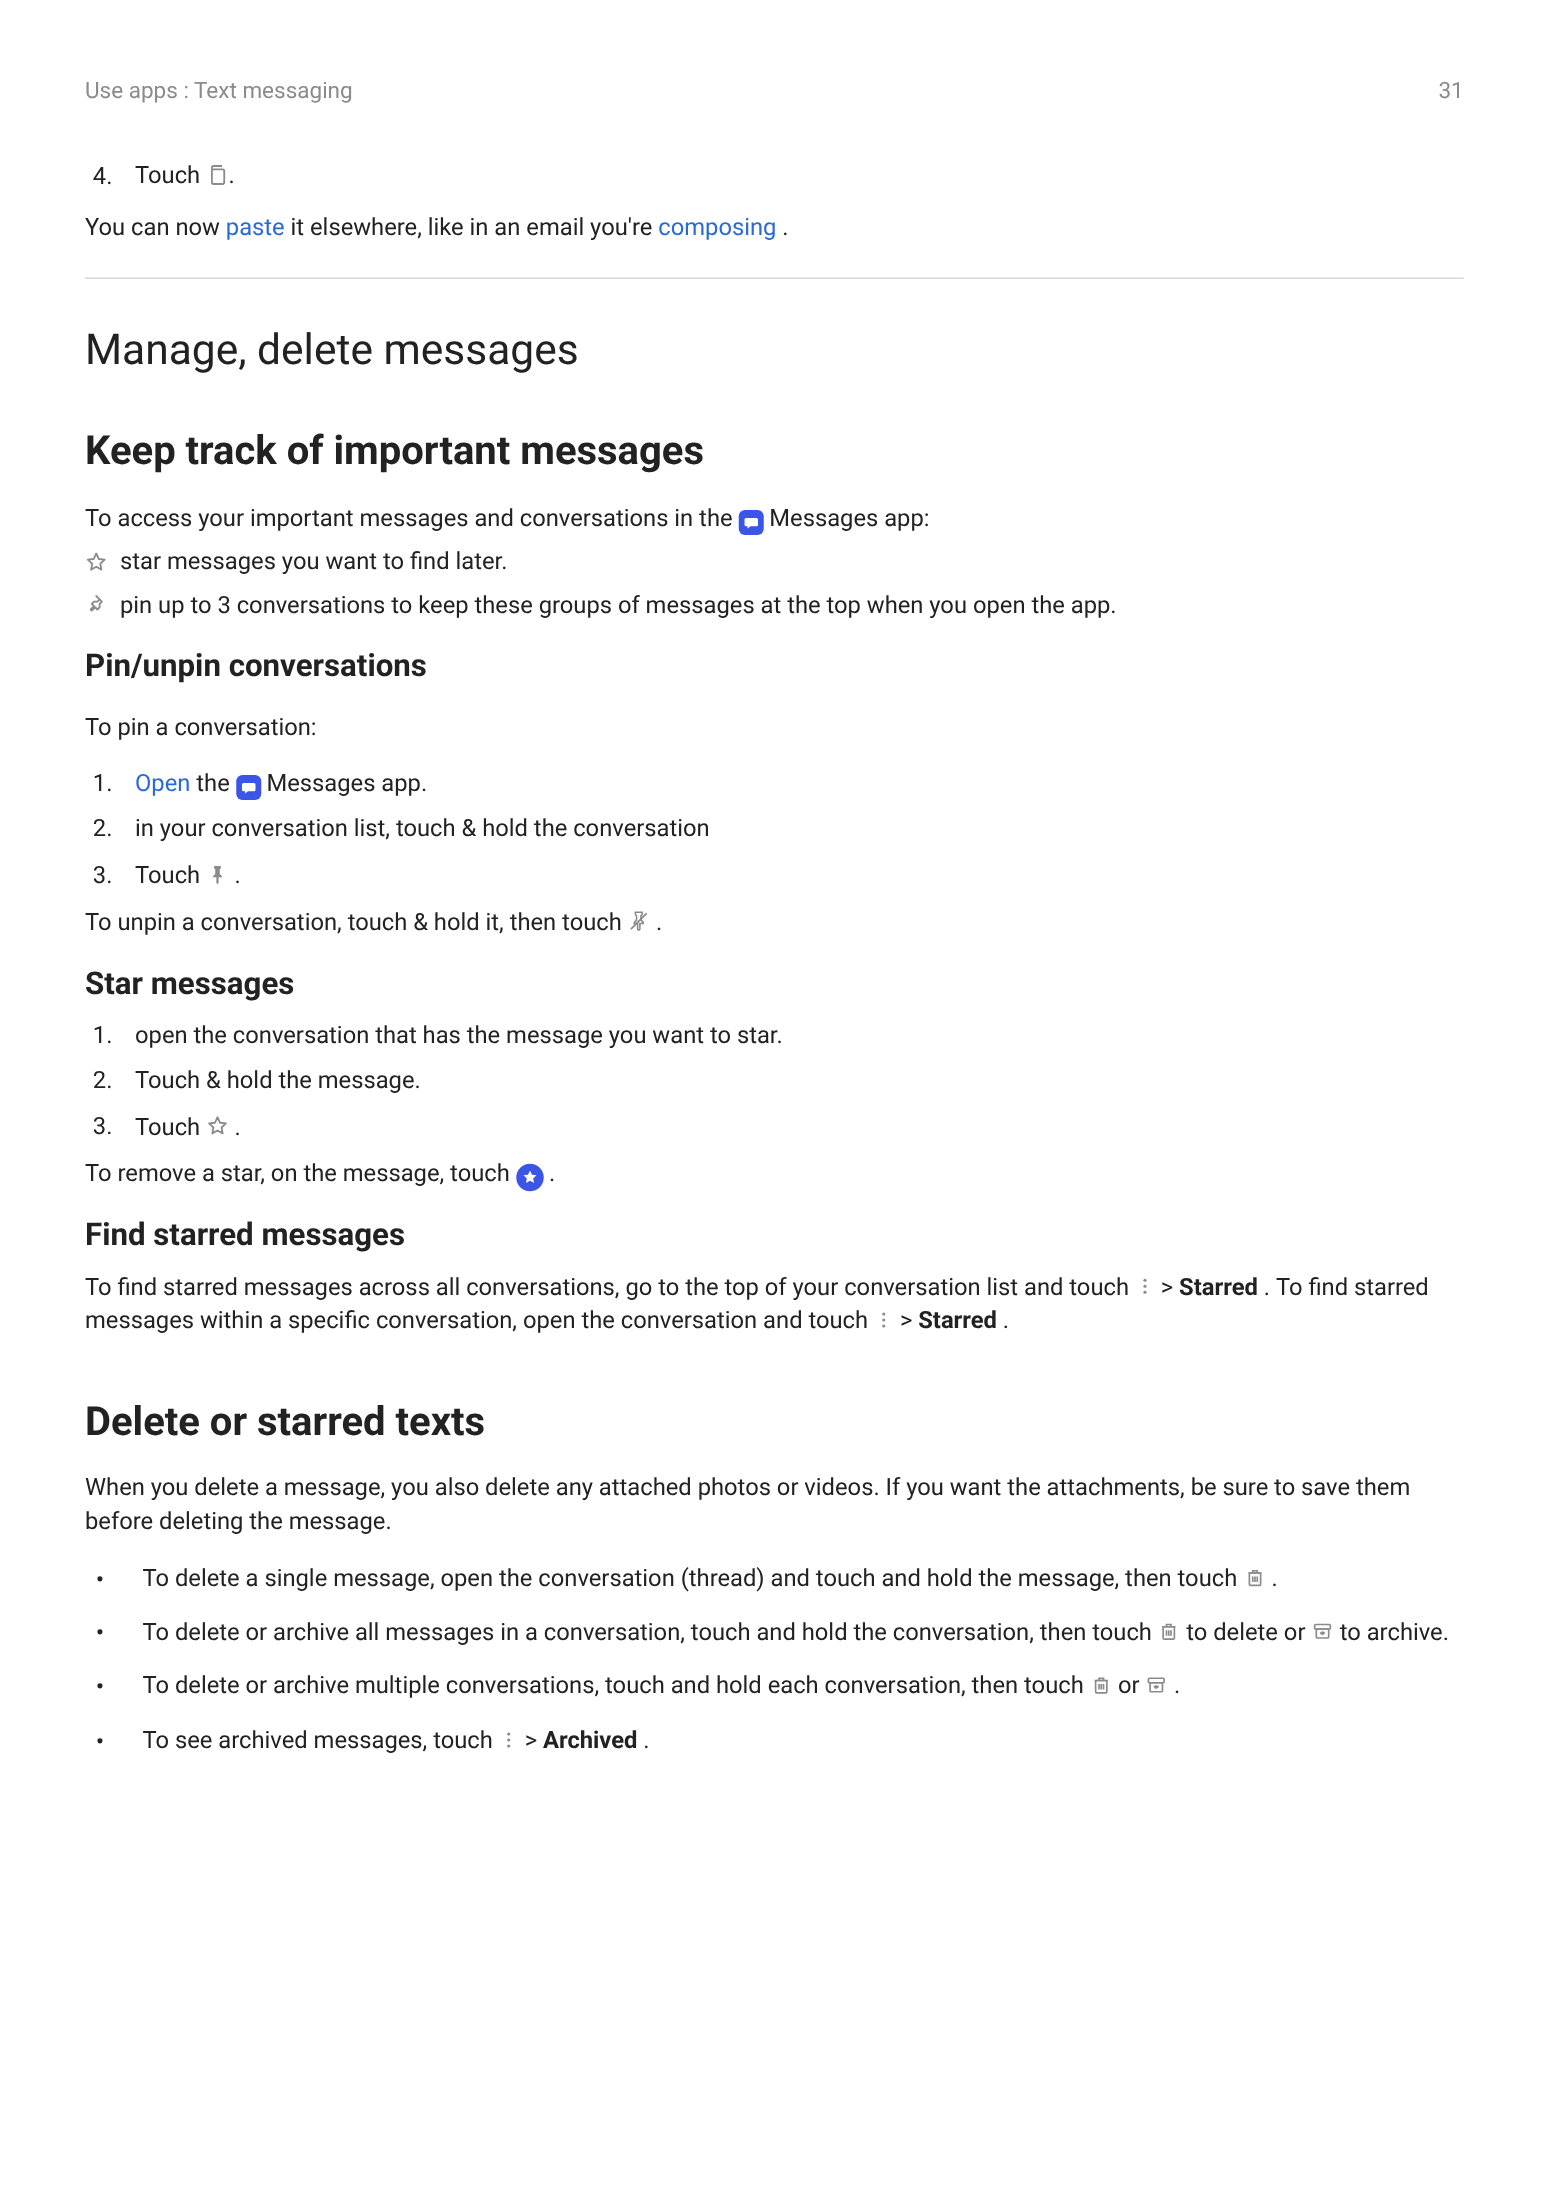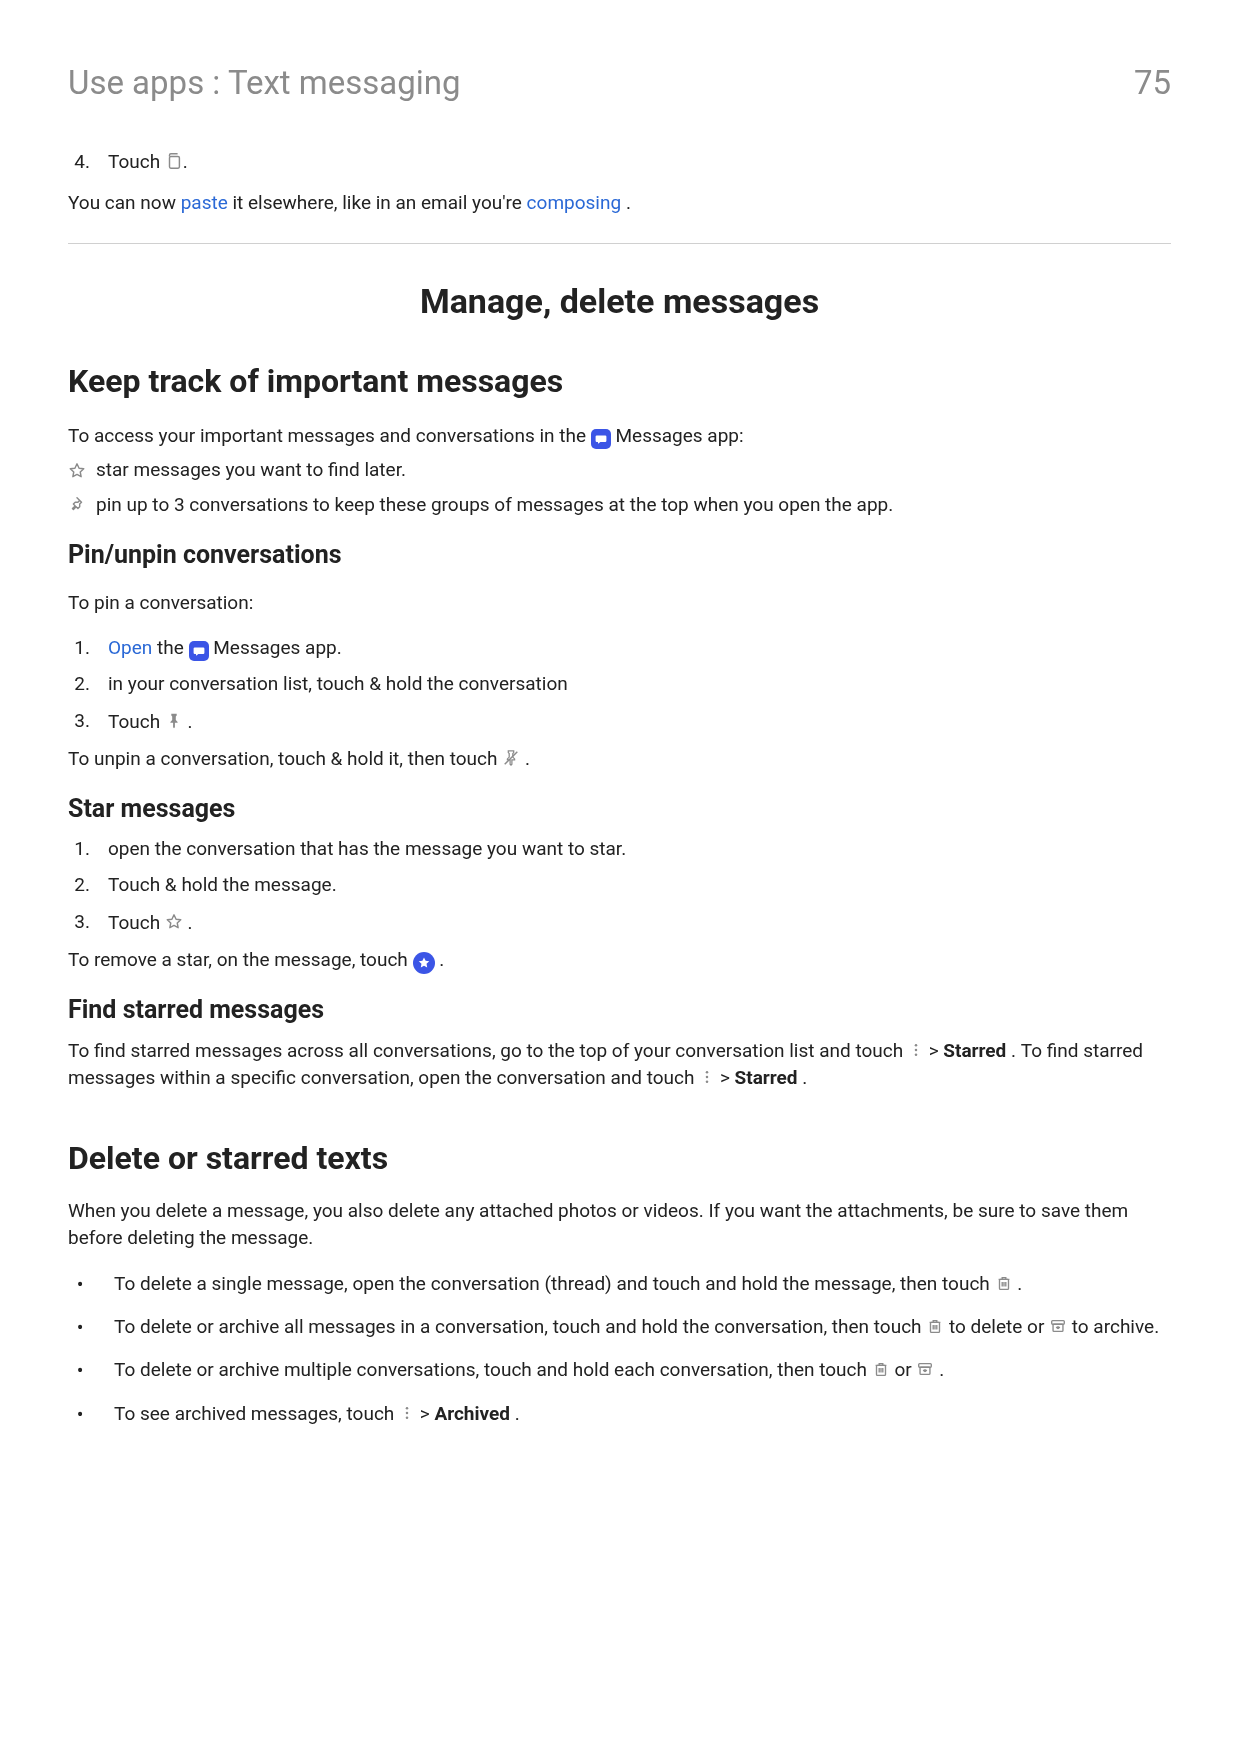--- a/index.html
+++ b/index.html
@@ -18,33 +18,33 @@
     box-sizing:border-box;
     padding:60px 70px 60px 68px;
     font-size:19px;
     line-height:1.4;
   }
   .header-row{
     display:flex;
     justify-content:space-between;
     align-items:baseline;
     color:var(--muted);
-    font-size:33px;
+    font-size:18px;
     margin-bottom:42px;
   }
   .step-row{
     display:flex;
     align-items:center;
     gap:18px;
     margin:4px 0 14px 0;
   }
   .step-num{width:22px;text-align:right;}
   a.link{color:var(--link);text-decoration:none;}
   hr.sep{border:none;border-top:1px solid #d0d0d0;margin:26px 0 34px 0;}
-  h1{font-size:34px;font-weight:700;margin:0 0 34px 0;text-align:center;}
+  h1{font-size:34px;font-weight:400;margin:0 0 34px 0;}
   h2{font-size:32px;font-weight:700;margin:0 0 18px 0;}
   h3{font-size:25px;font-weight:700;margin:18px 0 10px 0;}
   p{margin:18px 0;}
   .icon-row{display:flex;align-items:center;gap:10px;margin:8px 0;}
   ol.steps{list-style:none;padding:0;margin:6px 0;}
   ol.steps li{display:flex;align-items:center;gap:18px;margin:10px 0;}
   ol.steps li .num{width:22px;text-align:right;}
   ul.bullets{list-style:none;padding:0;margin:6px 0;}
   ul.bullets li{display:flex;gap:22px;margin:16px 0;align-items:flex-start;}
   ul.bullets li .dot{width:24px;text-align:center;font-size:20px;line-height:1.2;padding-top:2px;}
@@ -114,21 +114,21 @@
     <g id="i-more">
         <circle cx="10" cy="4" r="1.6" fill="#8b8b8b"></circle>
         <circle cx="10" cy="10" r="1.6" fill="#8b8b8b"></circle>
         <circle cx="10" cy="16" r="1.6" fill="#8b8b8b"></circle>
       </g>
   </defs>
 </svg>
 
 <div class="header-row">
   <span>Use apps : Text messaging</span>
-  <span>75</span>
+  <span>31</span>
 </div>
 
 <div class="step-row">
   <span class="step-num">4.</span>
   <span class="flow">
     <span>Touch </span>
     <svg class="inline" viewBox="0 0 20 20">
         <use href="#i-copy"></use>
       </svg><span>.</span>
   </span>

